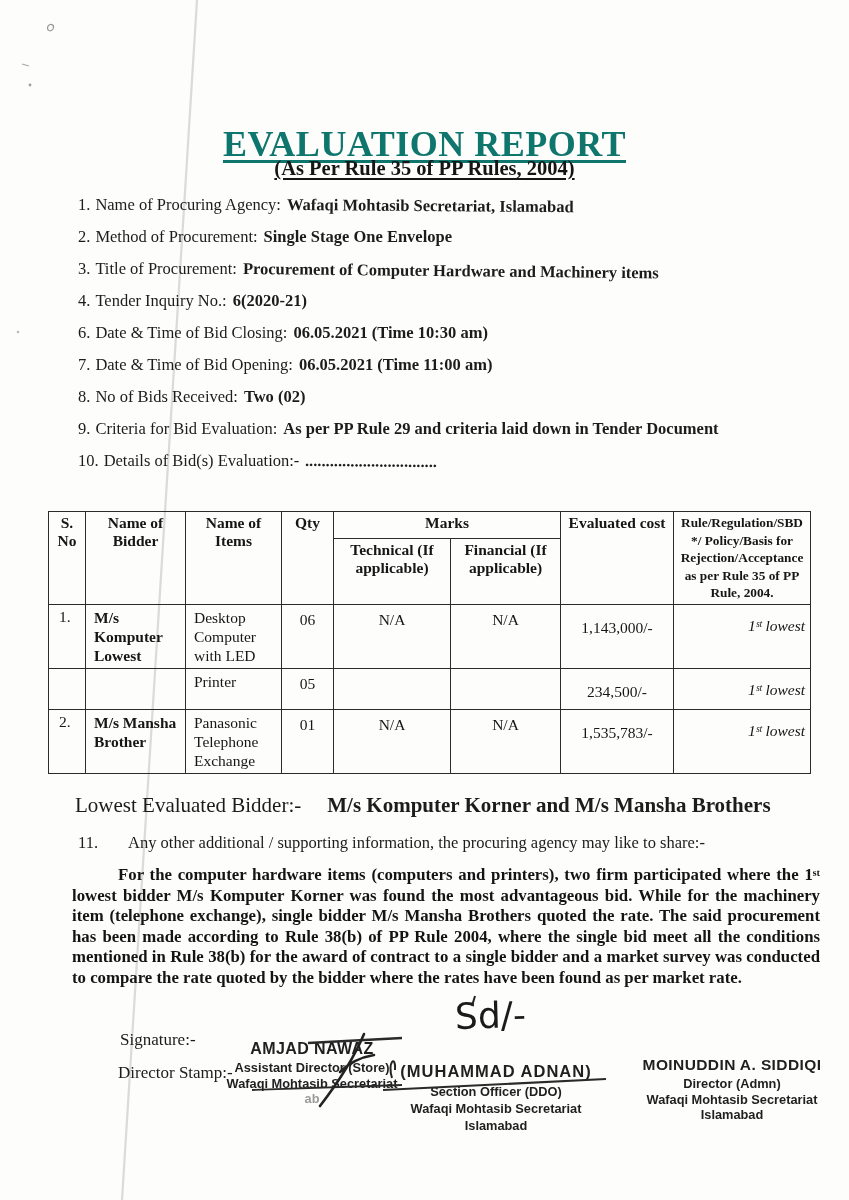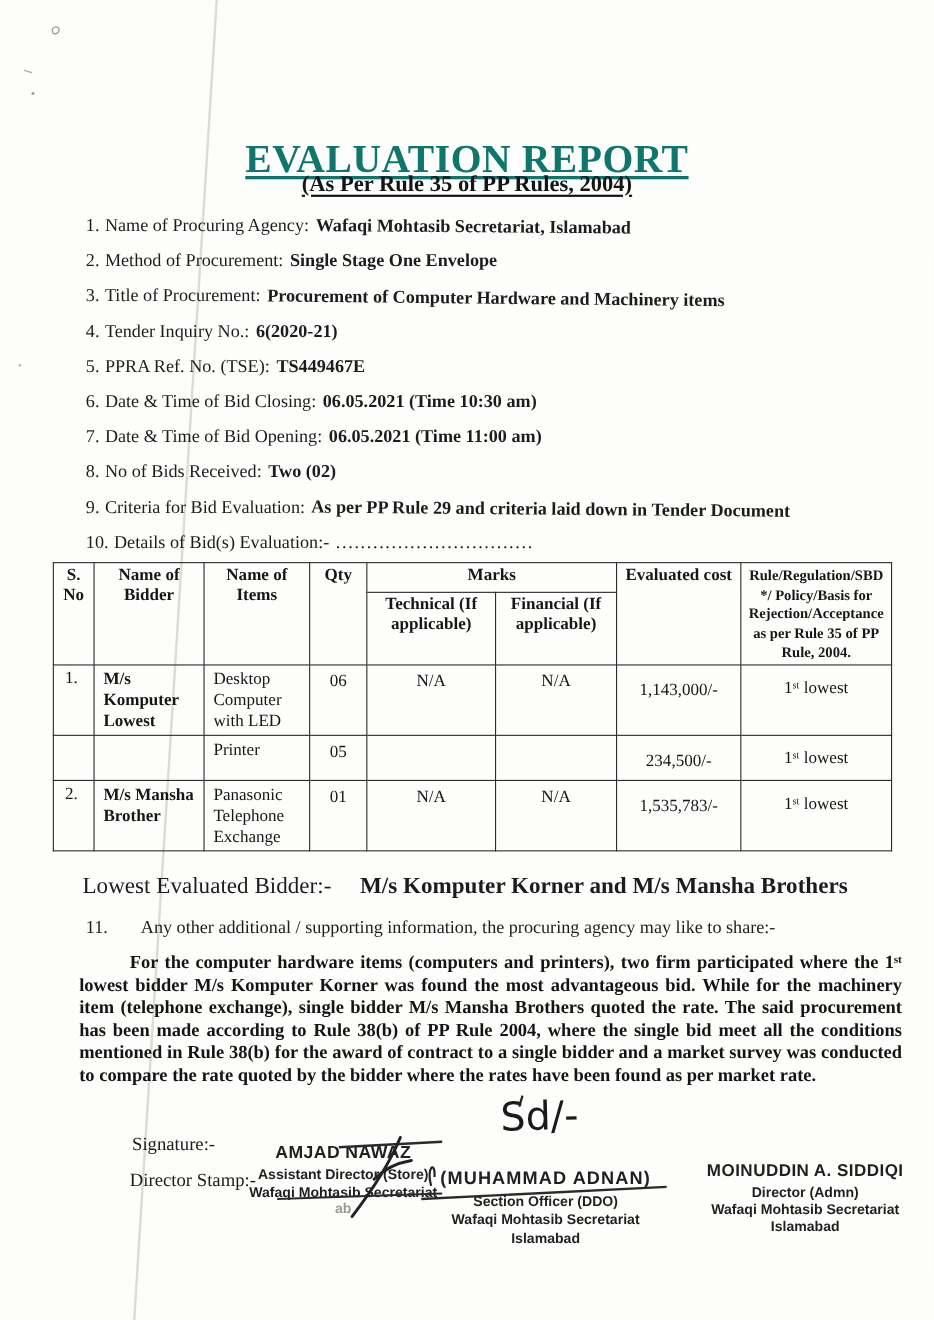--- a/index.html
+++ b/index.html
@@ -50,21 +50,21 @@
   .eval-table tr.h2{height:62px;}
   .eval-table td.rule-h{font-size:13.3px;line-height:15.5px;padding-top:4px;}
   .eval-table tr.r0{height:57px;}
   .eval-table tr.r1{height:41px;}
   .eval-table tr.r2{height:64px;}
   .c-sno{text-align:left;padding-left:10px !important;}
   .c-bidder{font-weight:bold;padding-left:8px !important;line-height:19px;}
   .c-item{padding-left:8px !important;line-height:19px;}
   .c-qty,.c-tech,.c-fin{text-align:center;padding-top:6px !important;}
   .c-cost{text-align:center;padding-top:14px !important;}
-  .c-rule{text-align:center;padding-top:12px !important;}
+  .c-rule{text-align:right;padding-top:12px !important;font-style:italic;}
 
   
   .lowest{position:absolute;top:793px;left:75px;font-size:21px;white-space:nowrap;}
   .lowest .lvalue{font-weight:bold;margin-left:26px;}
   .item11{position:absolute;top:833px;left:78px;font-size:16.5px;white-space:nowrap;}
   .item11 .itext{margin-left:30px;}
   .narrative{
     position:absolute;top:865px;left:72px;width:748px;
     font-size:16.8px;line-height:20.6px;font-weight:bold;color:#141414;
     text-align:justify;text-indent:46px;
@@ -108,21 +108,20 @@
   <div class="content">
 
     <div class="title">EVALUATION REPORT</div>
     <div class="subtitle">(As Per Rule 35 of PP Rules, 2004)</div>
 
     <div class="fields">
       <div class="field"><span class="fnum">1.</span><span class="flabel">Name of Procuring Agency:</span><span class="fvalue">Wafaqi Mohtasib Secretariat, Islamabad</span></div>
       <div class="field"><span class="fnum">2.</span><span class="flabel">Method of Procurement:</span><span class="fvalue">Single Stage One Envelope</span></div>
       <div class="field"><span class="fnum">3.</span><span class="flabel">Title of Procurement:</span><span class="fvalue">Procurement of Computer Hardware and Machinery items</span></div>
       <div class="field"><span class="fnum">4.</span><span class="flabel">Tender Inquiry No.:</span><span class="fvalue">6(2020-21)</span></div>
-      <div class="field"><span class="fnum">5.</span><span class="flabel">PPRA Ref. No. (TSE):</span><span class="fvalue">TS449467E</span></div>
       <div class="field"><span class="fnum">6.</span><span class="flabel">Date &amp; Time of Bid Closing:</span><span class="fvalue">06.05.2021 (Time 10:30 am)</span></div>
       <div class="field"><span class="fnum">7.</span><span class="flabel">Date &amp; Time of Bid Opening:</span><span class="fvalue">06.05.2021 (Time 11:00 am)</span></div>
       <div class="field"><span class="fnum">8.</span><span class="flabel">No of Bids Received:</span><span class="fvalue">Two (02)</span></div>
       <div class="field"><span class="fnum">9.</span><span class="flabel">Criteria for Bid Evaluation:</span><span class="fvalue">As per PP Rule 29 and criteria laid down in Tender Document</span></div>
       <div class="field"><span class="fnum">10.</span><span class="flabel">Details of Bid(s) Evaluation:-</span><span class="fvalue">................................</span></div>
     </div>
 
     <table class="eval-table">
       <colgroup>
         <col style="width:37px">

